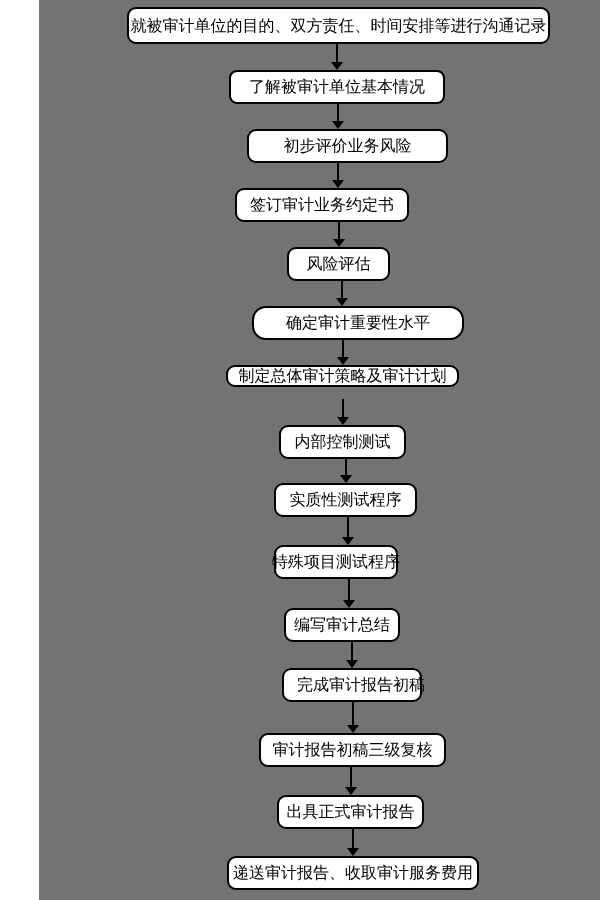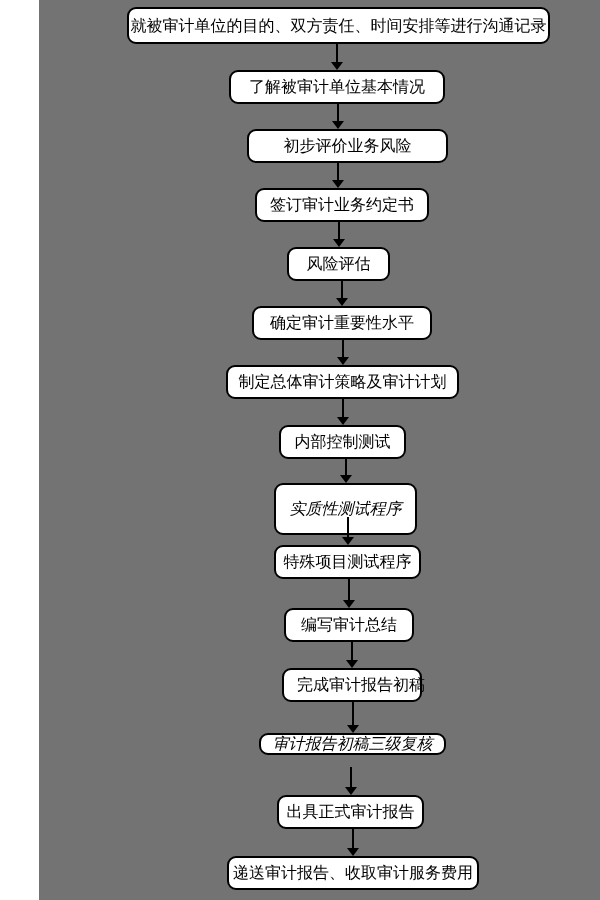--- a/index.html
+++ b/index.html
@@ -50,32 +50,32 @@
     border-right: 6px solid transparent;
     border-top: 8px solid #000000;
   }
 </style>
 </head>
 <body>
 
 <div class="stage">
 
   <div class="flow-node" style="top:7px;   left:88px;  width:423px; height:37px;">就被审计单位的目的、双方责任、时间安排等进行沟通记录</div>
-  <div class="flow-node" style="top:70px;  left:190px; width:216px; height:34px;">了解被审计单位基本情况</div>
+  <div class="flow-node" style="top:70px;  left:190px; width:216px; height:34px;border-radius:8px;">了解被审计单位基本情况</div>
   <div class="flow-node" style="top:129px; left:208px; width:201px; height:34px;">初步评价业务风险</div>
-  <div class="flow-node" style="top:188px; left:216px; width:174px; height:34px;">签订审计业务约定书</div>
+  <div class="flow-node" style="top:188px; left:196px; width:174px; height:34px;">签订审计业务约定书</div>
   <div class="flow-node" style="top:247px; left:248px; width:103px; height:34px;">风险评估</div>
-  <div class="flow-node" style="top:306px; left:213px; width:180px; height:34px;">确定审计重要性水平</div>
-  <div class="flow-node" style="top:365px; left:187px; width:233px; height:34px;">制定总体审计策略及审计计划</div>
+  <div class="flow-node" style="top:306px; left:213px; width:212px; height:34px;border-radius:14px;">确定审计重要性水平</div>
+  <div class="flow-node" style="top:365px; left:187px; width:233px; height:22px;">制定总体审计策略及审计计划</div>
   <div class="flow-node" style="top:425px; left:240px; width:127px; height:34px;text-align:right;">内部控制测试</div>
-  <div class="flow-node" style="top:483px; left:235px; width:143px; height:52px;font-style:italic;">实质性测试程序</div>
-  <div class="flow-node" style="top:545px; left:235px; width:147px; height:34px;">特殊项目测试程序</div>
-  <div class="flow-node" style="top:608px; left:245px; width:130px; height:34px;">编写审计总结</div>
+  <div class="flow-node" style="top:483px; left:235px; width:143px; height:34px;">实质性测试程序</div>
+  <div class="flow-node" style="top:545px; left:235px; width:124px; height:34px;">特殊项目测试程序</div>
+  <div class="flow-node" style="top:608px; left:245px; width:116px; height:34px;">编写审计总结</div>
   <div class="flow-node" style="top:668px; left:243px; width:140px; height:34px;padding-left:18px;">完成审计报告初稿</div>
-  <div class="flow-node" style="top:733px; left:220px; width:187px; height:22px;font-style:italic;">审计报告初稿三级复核</div>
+  <div class="flow-node" style="top:733px; left:220px; width:187px; height:34px;">审计报告初稿三级复核</div>
   <div class="flow-node" style="top:795px; left:238px; width:147px; height:34px;">出具正式审计报告</div>
   <div class="flow-node" style="top:856px; left:188px; width:252px; height:34px;">递送审计报告、收取审计服务费用</div>
 
   <div class="flow-arrow" style="top:44px;  left:292px; height:26px;">
       <span class="arrow-line"></span>
       <span class="arrow-head"></span>
     </div>
   <div class="flow-arrow" style="top:104px; left:293px; height:25px;">
       <span class="arrow-line"></span>
       <span class="arrow-head"></span>

